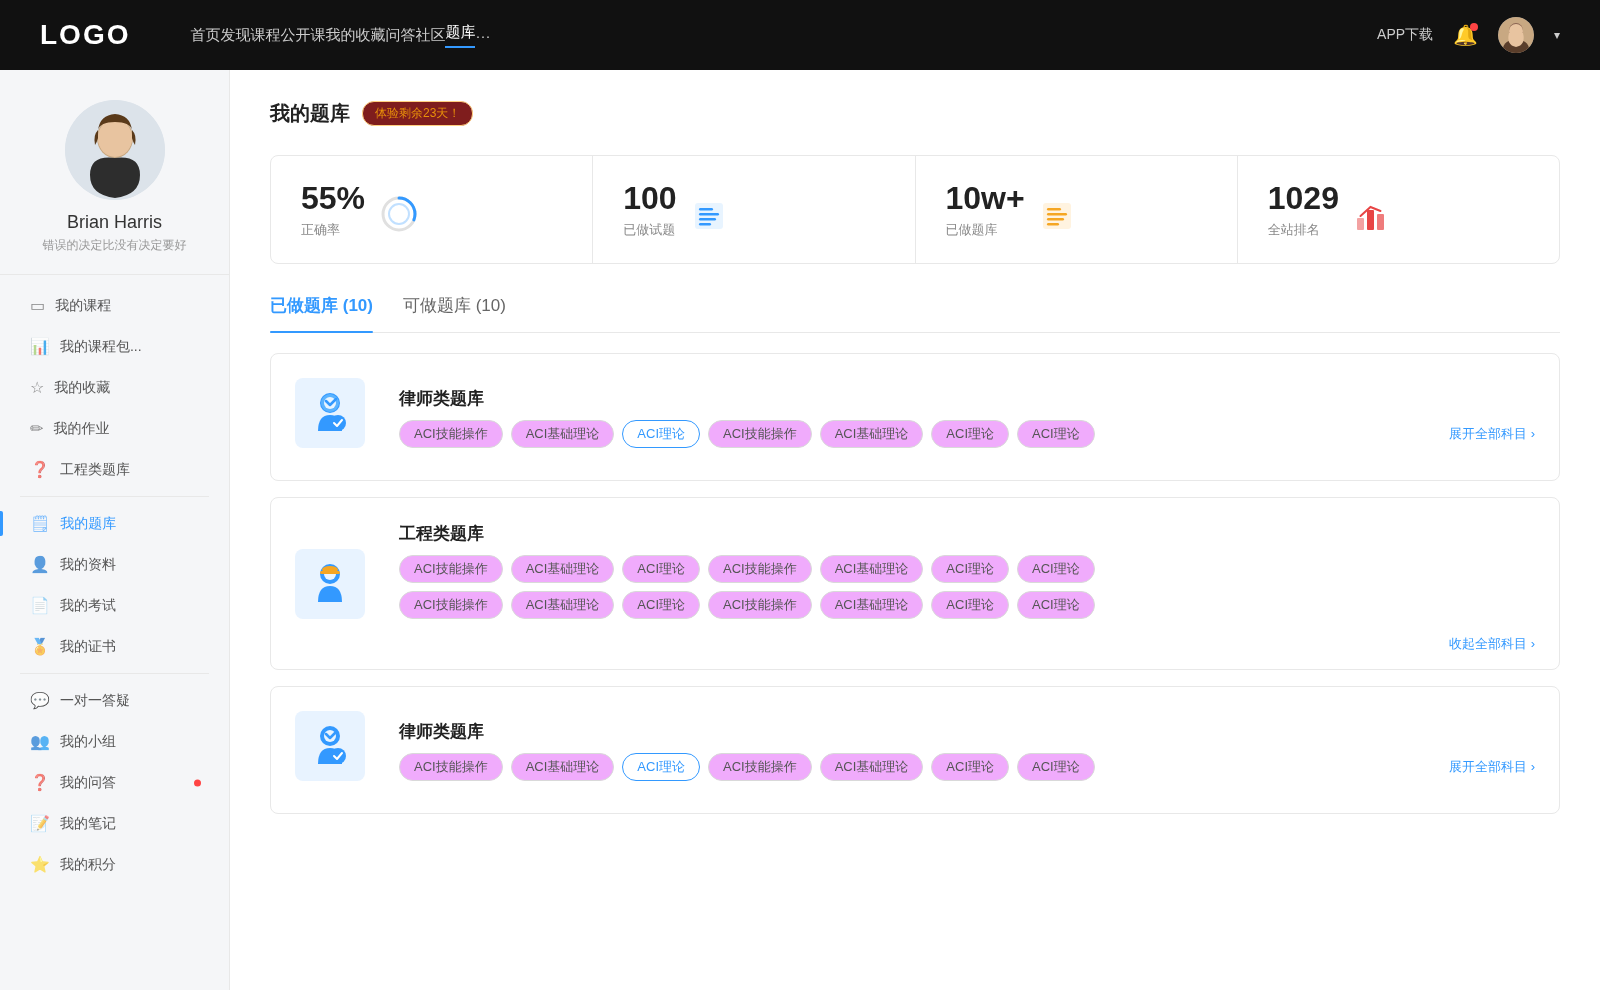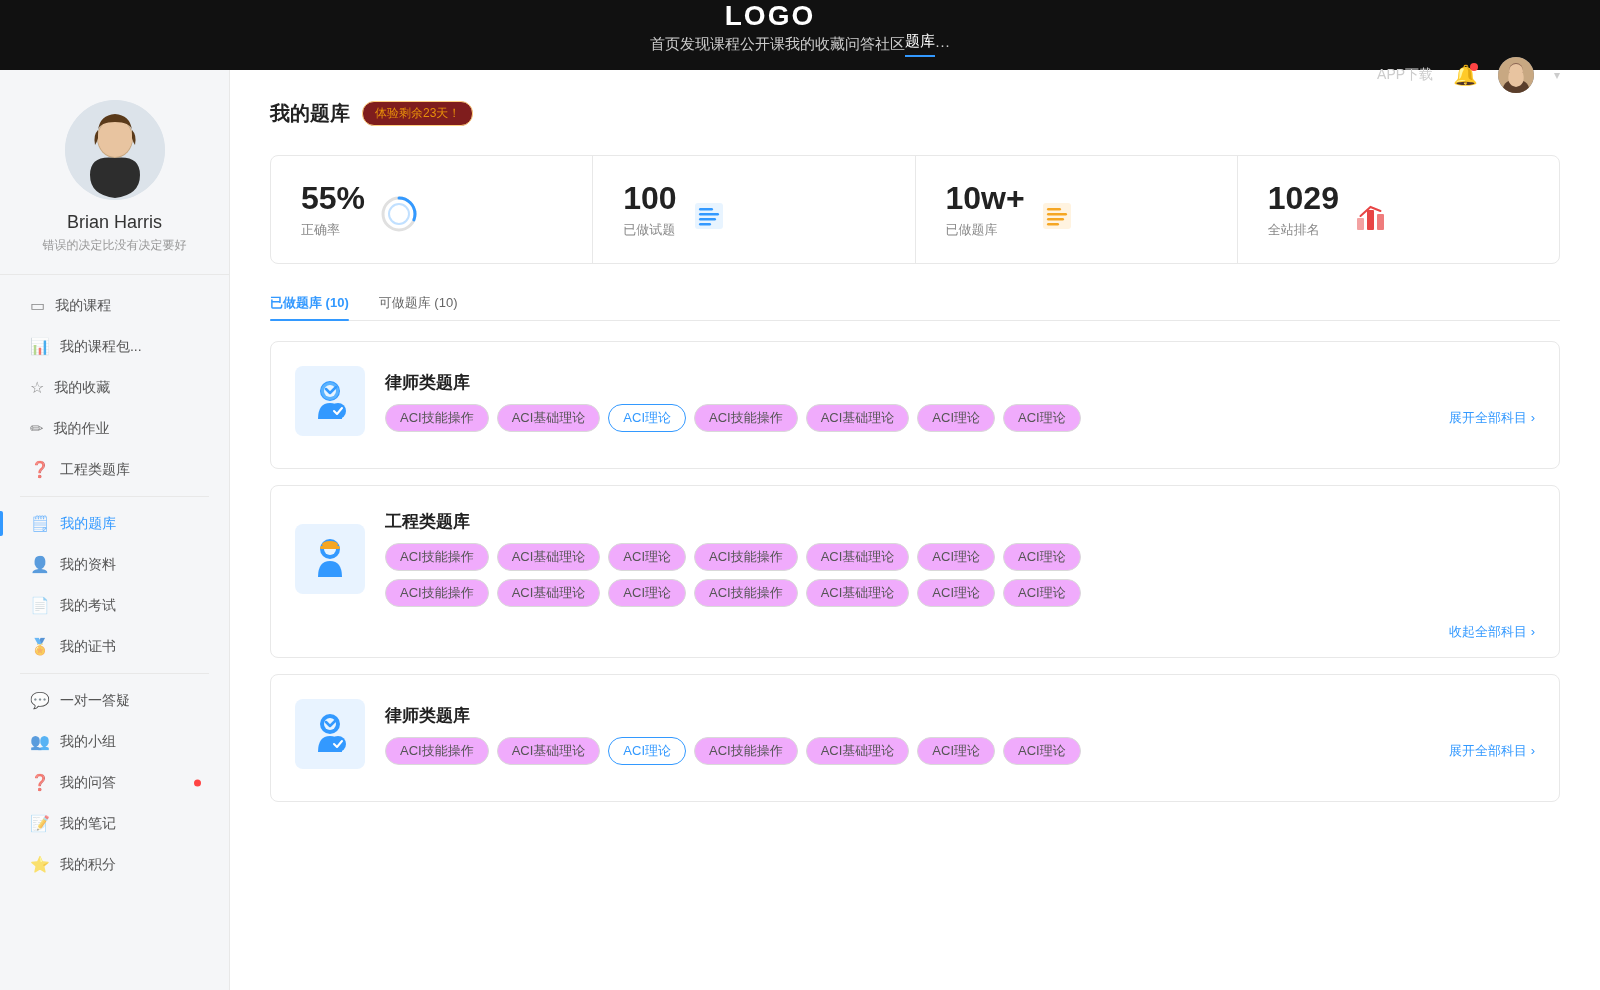--- a/index.html
+++ b/index.html
@@ -8,21 +8,20 @@
     
     .navbar {
       background: #111;
       height: 70px;
       display: flex;
       align-items: center;
       padding: 0 40px;
       position: fixed;
       top: 0; left: 0; right: 0;
       z-index: 100;
-      flex-direction: column;
     }
     .nav-logo { color: #fff; font-size: 28px; font-weight: 700; letter-spacing: 2px; margin-right: 60px; }
     .nav-links { display: flex; align-items: center; flex: 1; }
     .nav-link { color: #ccc; font-size: 15px; cursor: pointer; text-decoration: none; }
     .nav-link.active { color: #fff; border-bottom: 2px solid #3399ff; padding-bottom: 4px; }
     .nav-right { display: flex; align-items: center; gap: 20px; margin-left: auto; }
     .nav-app-btn { color: #ccc; font-size: 14px; cursor: pointer; }
     .nav-bell { color: #fff; font-size: 20px; cursor: pointer; position: relative; }
     .nav-bell-dot { width: 8px; height: 8px; background: #ff4444; border-radius: 50%; position: absolute; top: 0; right: 0; }
     .nav-avatar { width: 36px; height: 36px; border-radius: 50%; background: #888; overflow: hidden; cursor: pointer; }
@@ -138,23 +137,23 @@
     .stat-icon { font-size: 28px; }
 
     
     .tabs-row {
       display: flex;
       gap: 30px;
       border-bottom: 1px solid #e8e8e8;
       margin-bottom: 20px;
     }
     .tab-item {
-      font-size: 13px;
+      font-size: 17px;
       color: #666;
-      padding-bottom: 8px;
+      padding-bottom: 15px;
       cursor: pointer;
       position: relative;
     }
     .tab-item.active {
       color: #3399ff;
       font-weight: 600;
     }
     .tab-item.active::after {
       content: '';
       position: absolute;
@@ -167,22 +166,22 @@
 
     
     .bank-section {
       border: 1px solid #e8e8e8;
       border-radius: 8px;
       padding: 24px 24px 16px;
       margin-bottom: 16px;
     }
     .bank-header {
       display: flex;
-      align-items: center;
-      gap: 20px;
+      align-items: flex-end;
+      gap: 34px;
       margin-bottom: 16px;
     }
     .bank-icon-wrap {
       width: 70px;
       height: 70px;
       border-radius: 8px;
       background: #e8f3ff;
       display: flex;
       align-items: center;
       justify-content: center;

